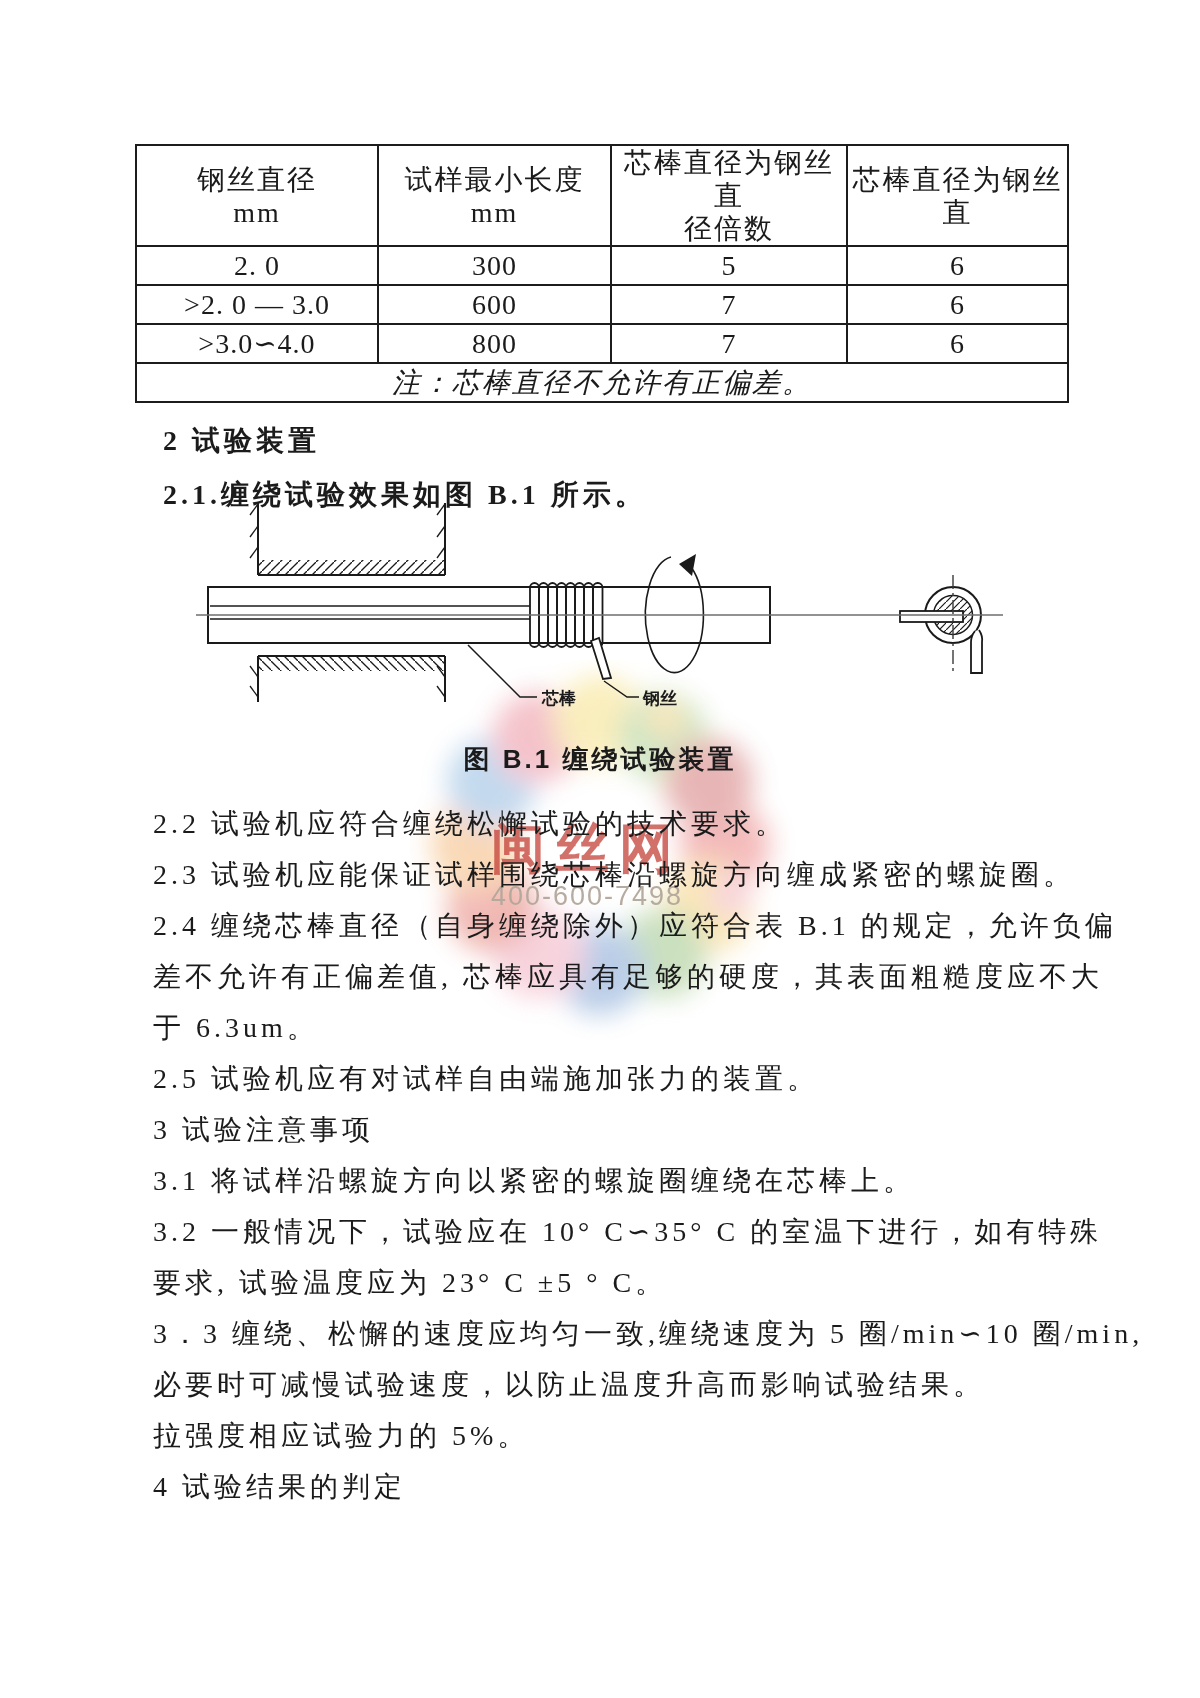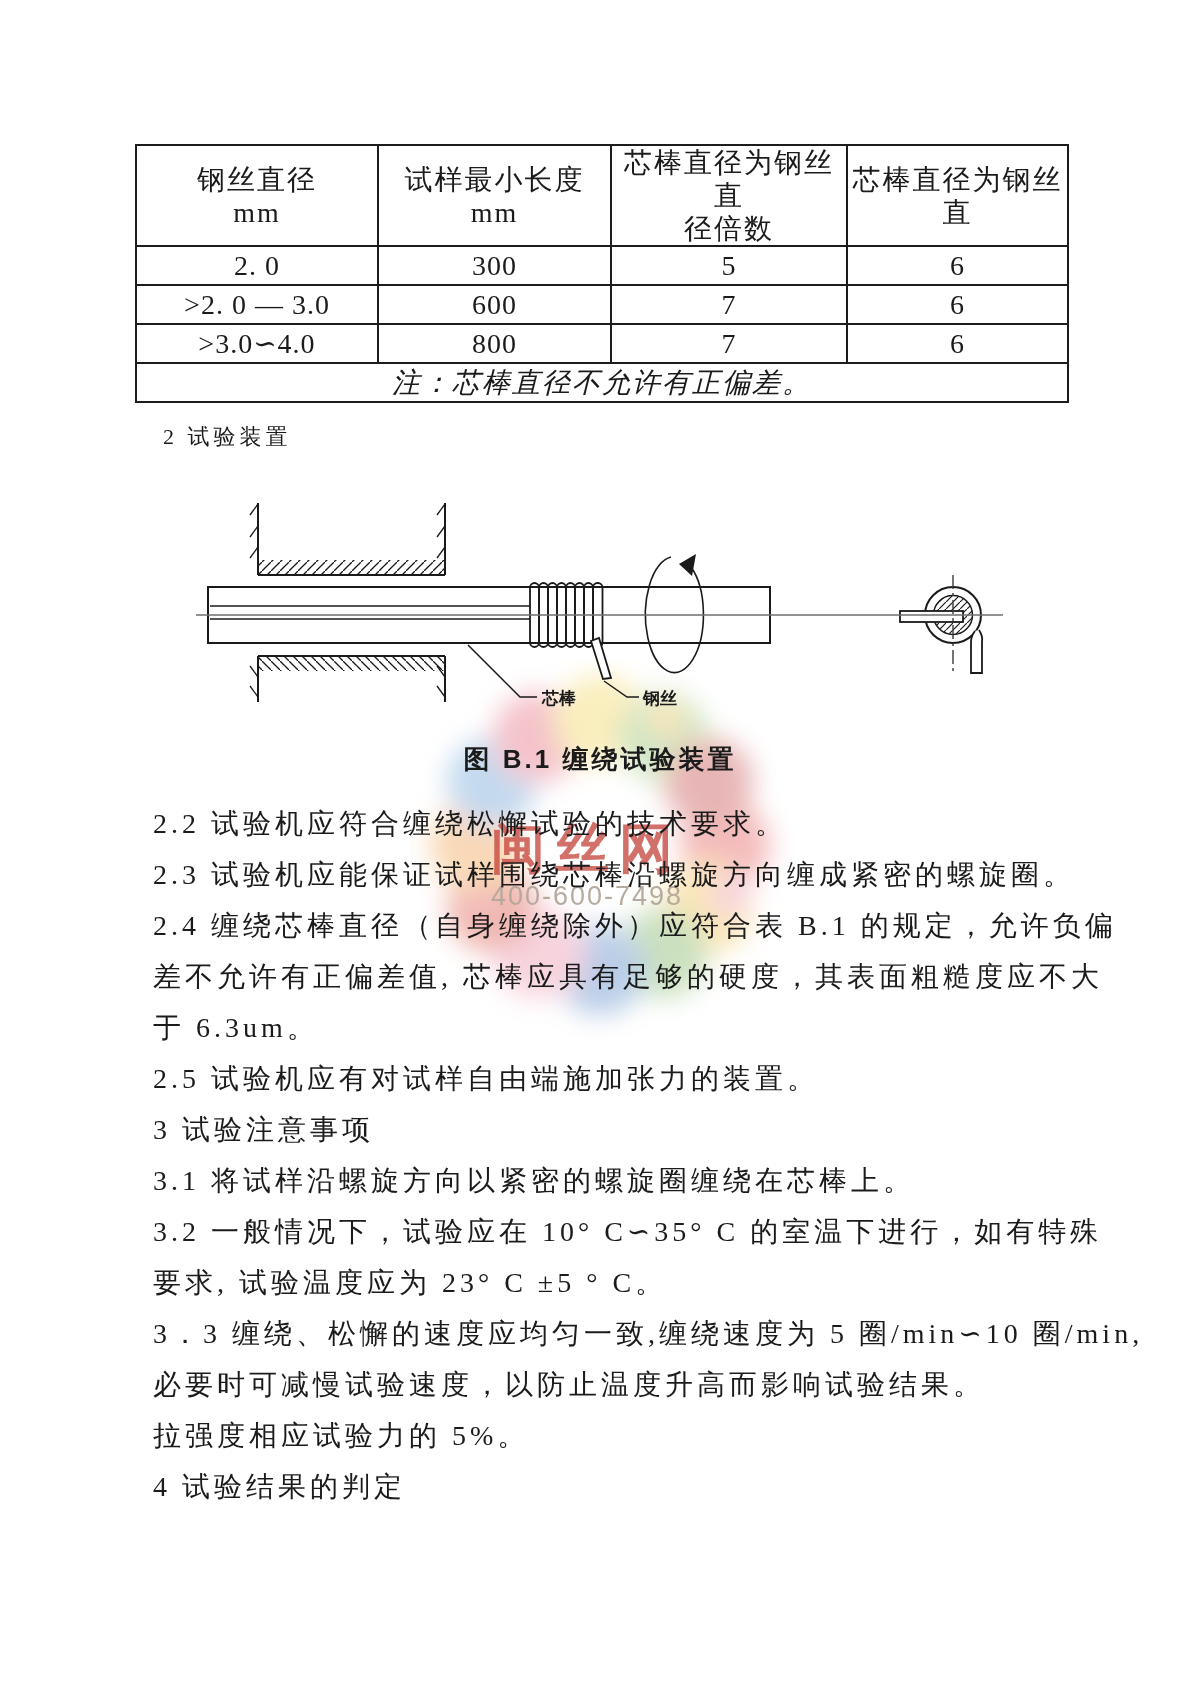--- a/index.html
+++ b/index.html
@@ -17,21 +17,21 @@
     font-size:28px;
   }
   table.spec td{border:2px solid #1c1c1c;padding:0;font-weight:normal;}
   td.hd{height:75px;vertical-align:middle;}
   td.hd .hl{line-height:33px;letter-spacing:2px;}
   td.hd .hl:empty{display:none;}
   tr.datarow td{height:37px;line-height:37px;letter-spacing:1px;}
   tr.noterow td{height:37px;line-height:37px;letter-spacing:2px;font-style:italic;}
 
   
-  .lead-line{position:absolute;left:163px;white-space:nowrap;font-size:22px;letter-spacing:4px;}
+  .lead-line{position:absolute;left:163px;white-space:nowrap;font-size:28px;letter-spacing:4px;font-weight:bold;}
   #sec2{top:422px;}
   #sec21{top:476px;}
   .body-block{position:absolute;left:153px;top:798px;width:960px;}
   .bline{height:51px;line-height:51px;font-size:28px;letter-spacing:4px;white-space:nowrap;}
 
   
   .fig-svg{position:absolute;left:190px;top:490px;}
   .fig-caption{
     position:absolute;left:0;top:742px;width:1200px;text-align:center;
     font-family:"Liberation Sans","DejaVu Sans",sans-serif;
@@ -117,20 +117,21 @@
         <td>7</td>
         <td>6</td>
       </tr>
       <tr class="noterow">
         <td colspan="4">注：芯棒直径不允许有正偏差。</td>
       </tr>
     </tbody>
   </table>
 
   <div class="lead-line" id="sec2">2 试验装置</div>
+  <div class="lead-line" id="sec21">2.1.缠绕试验效果如图 B.1 所示。</div>
 
   <svg class="fig-svg" width="820" height="230" viewBox="0 0 820 230">
     <defs>
       <pattern id="hUp" width="9" height="9" patternUnits="userSpaceOnUse">
         <path d="M0,9 L9,0" stroke="#1a1a1a" stroke-width="1.3"></path>
       </pattern>
       <pattern id="hDown" width="9" height="9" patternUnits="userSpaceOnUse">
         <path d="M0,0 L9,9" stroke="#1a1a1a" stroke-width="1.3"></path>
       </pattern>
       <pattern id="hCirc" width="7" height="7" patternUnits="userSpaceOnUse">

